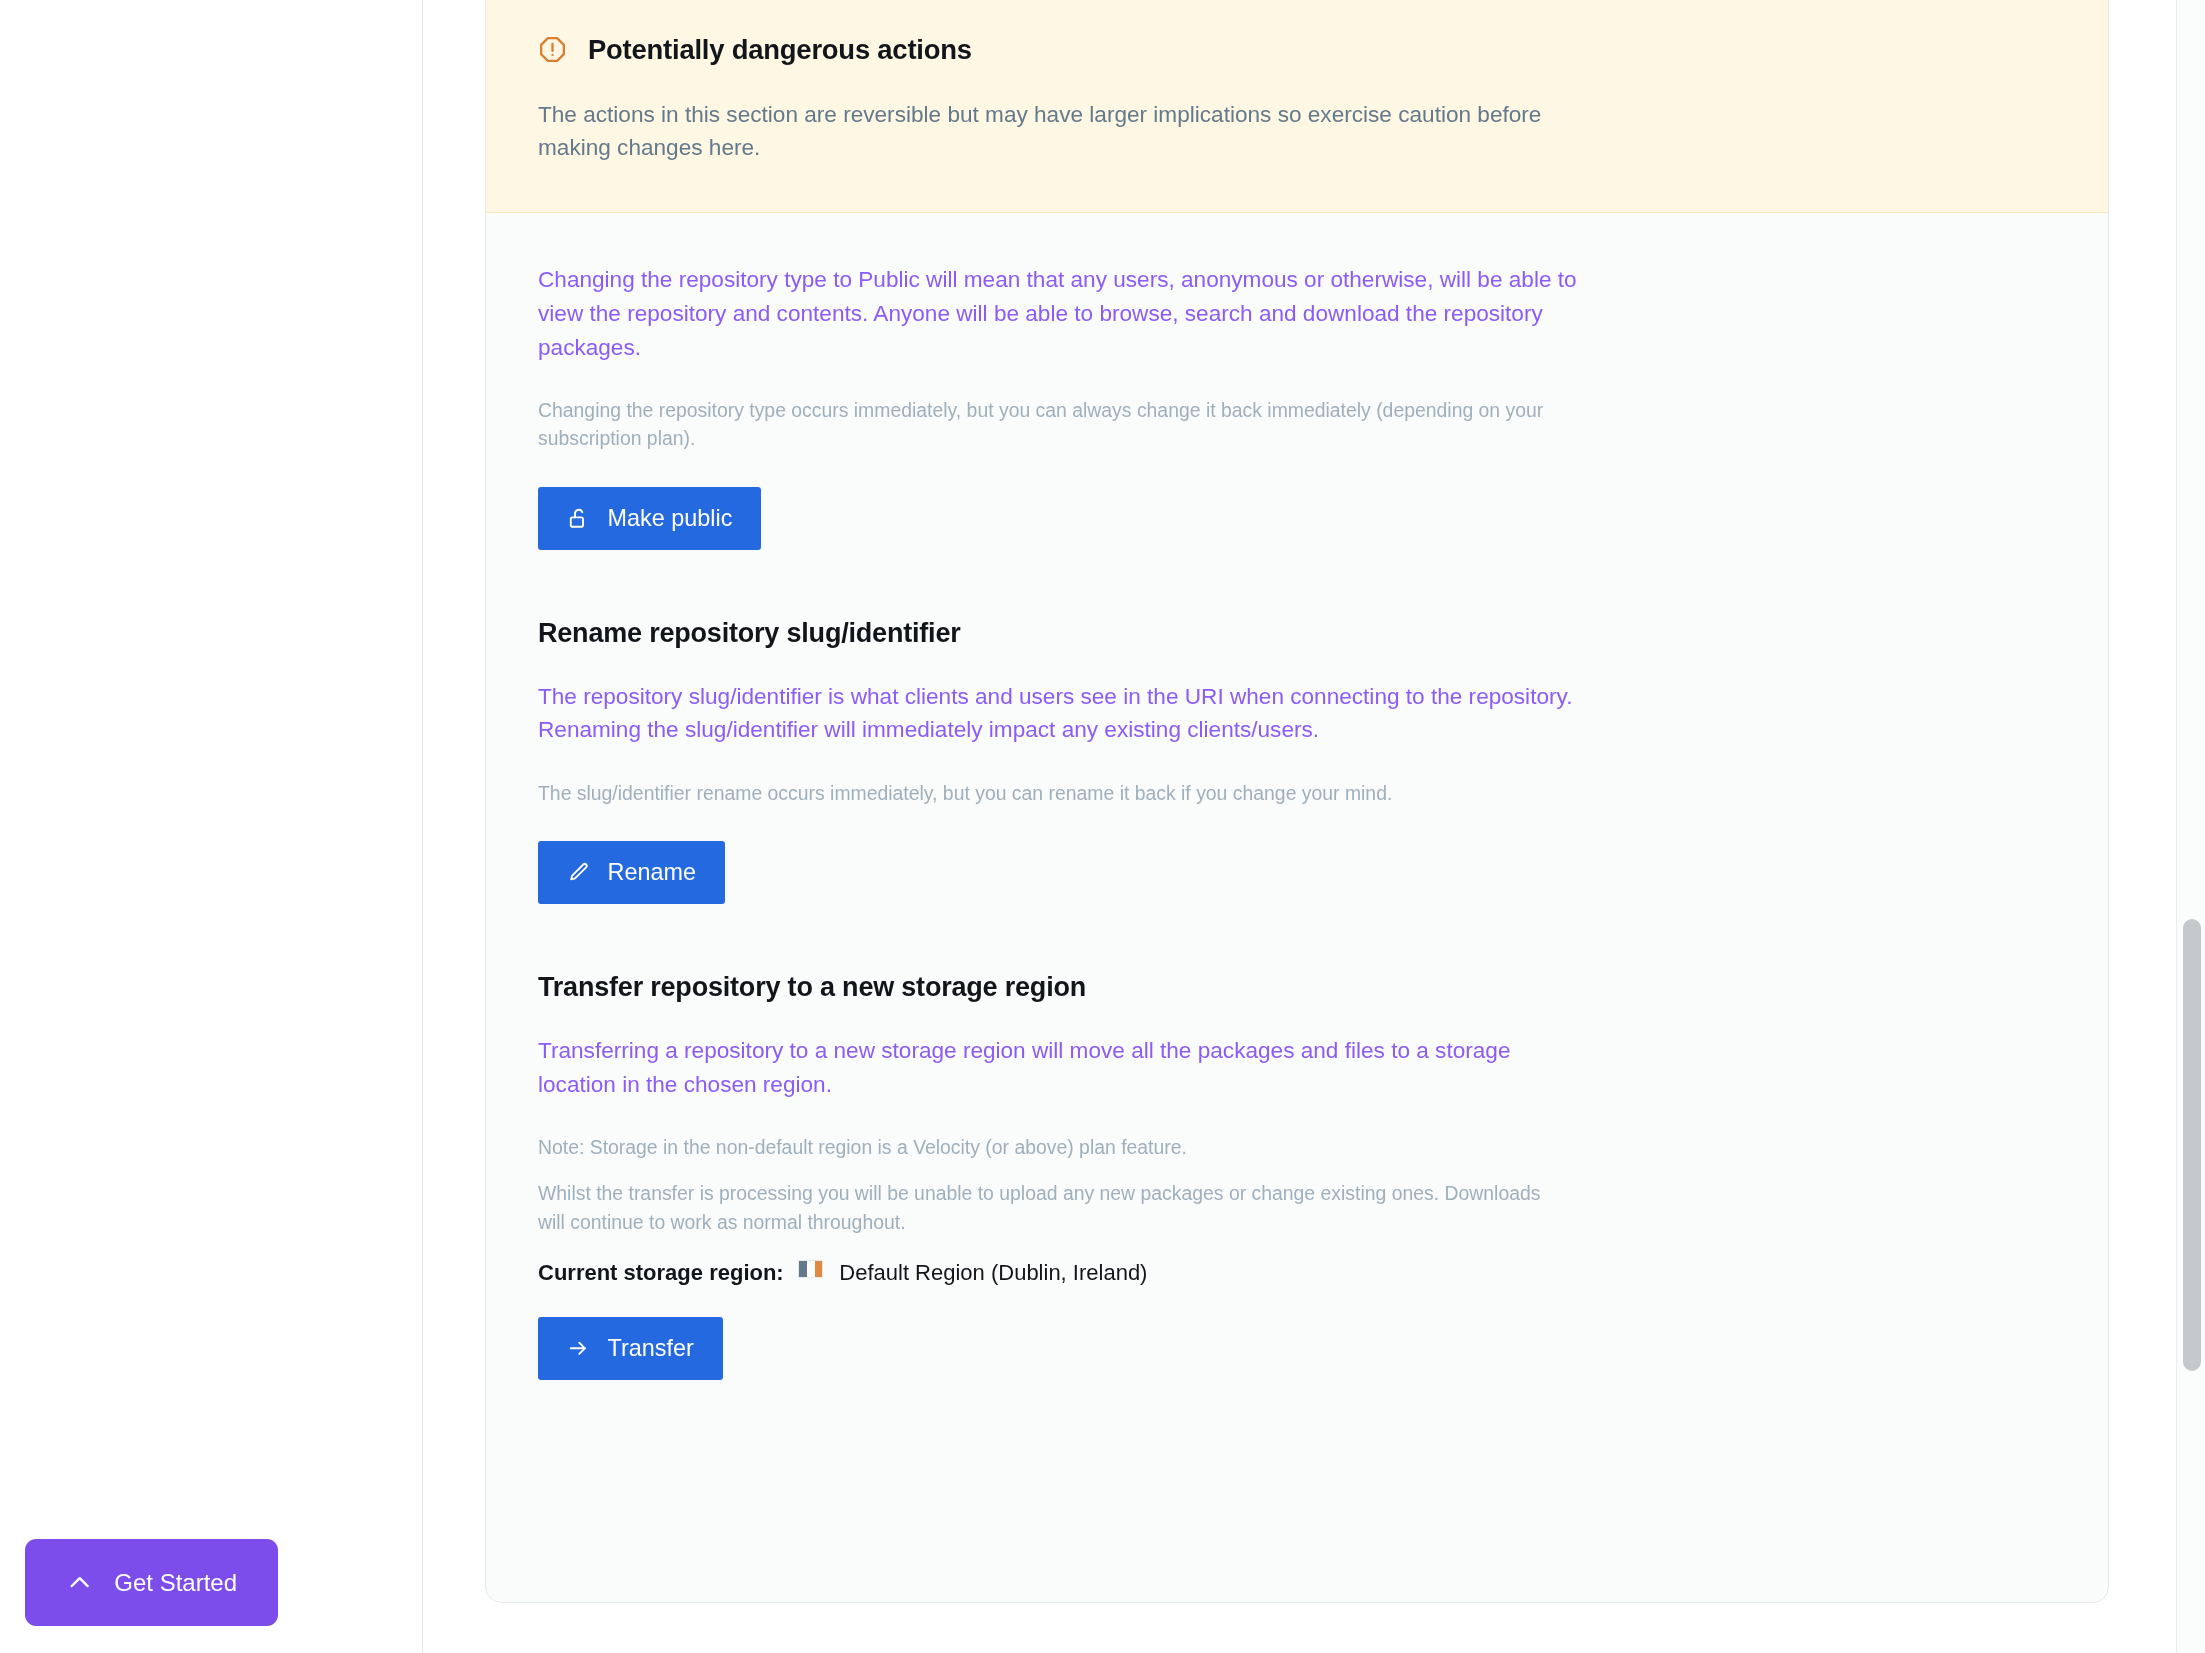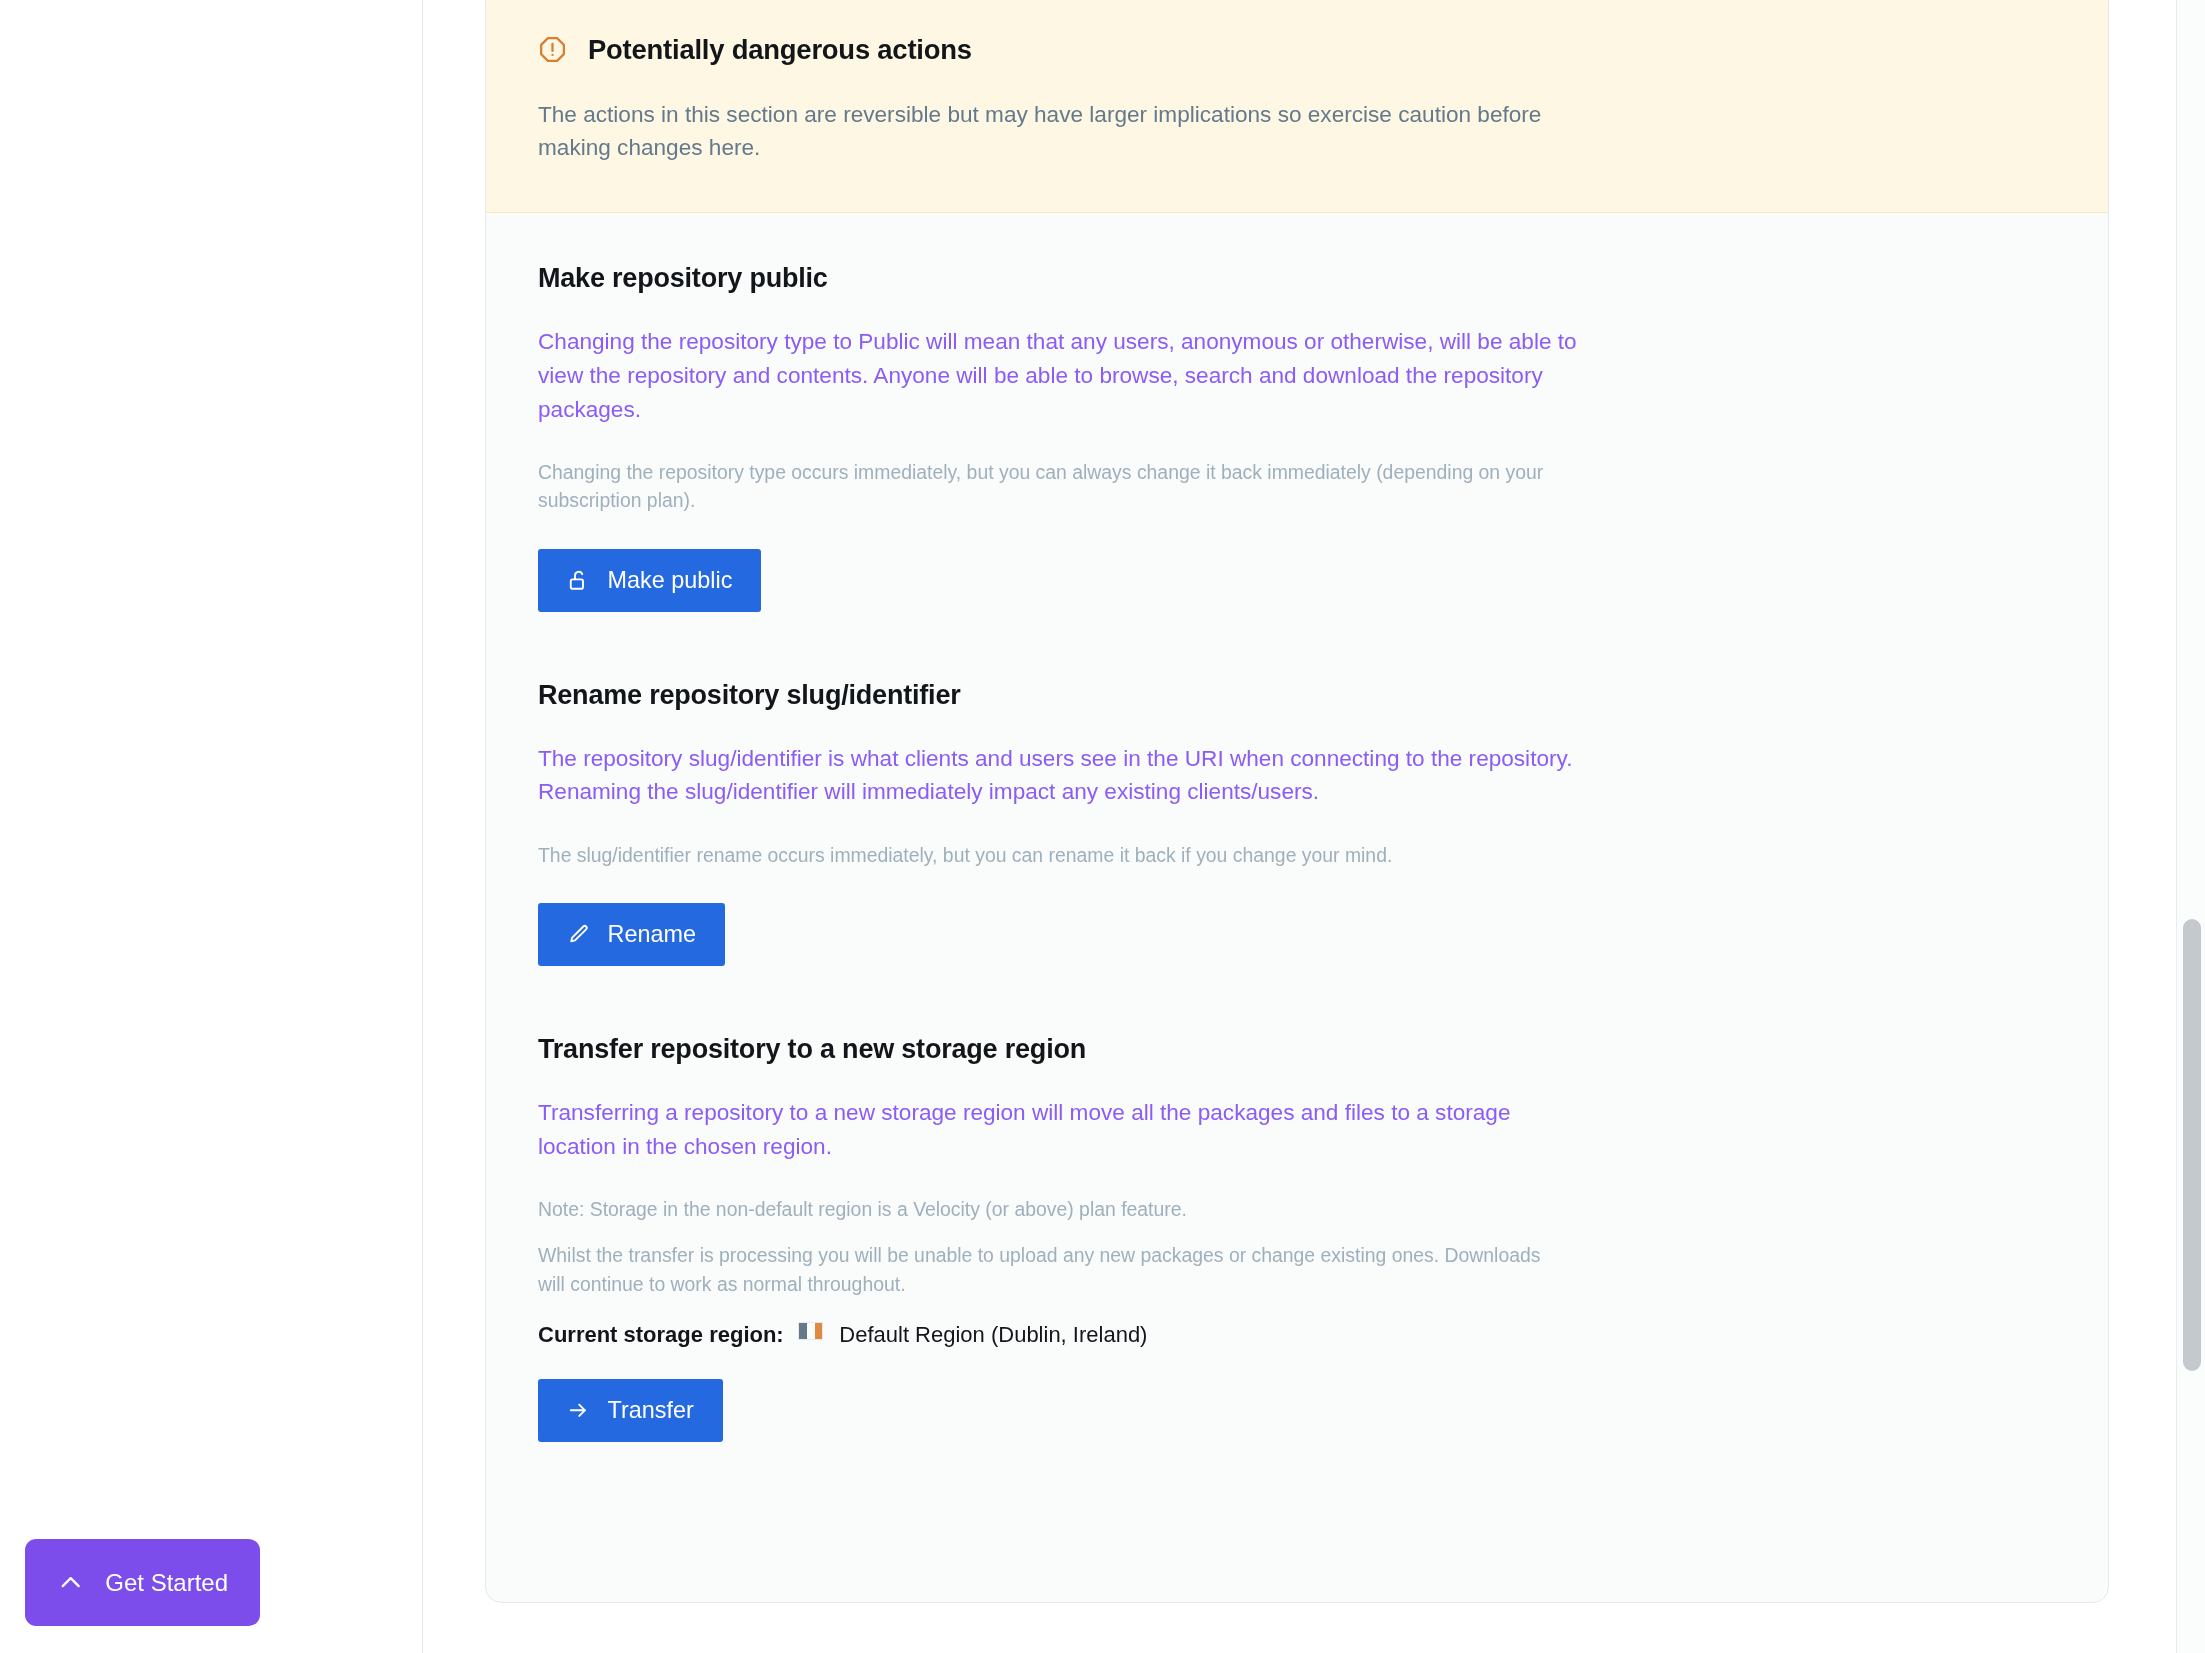--- a/index.html
+++ b/index.html
@@ -23,21 +23,21 @@
     width: 423px;
     height: 1653px;
     background: #ffffff;
     border-right: 1.6px solid #e3e8ea;
   }
 
   .get-started-btn {
     position: absolute;
     left: 25px;
     bottom: 27px;
-    width: 235px;
+    width: 253px;
     height: 87px;
     background: #7c4dea;
     border: none;
     border-radius: 11.3px;
     color: #ffffff;
     font-family: "Liberation Sans", sans-serif;
     font-size: 24px;
     display: flex;
     align-items: center;
     justify-content: center;
@@ -215,21 +215,20 @@
           </svg>
         </span>
         <div class="banner-title">Potentially dangerous actions</div>
       </div>
       <div class="banner-desc">The actions in this section are reversible but may have larger implications so exercise caution before making changes here.</div>
     </div>
 
     <div class="card-body">
 
       <div class="section">
-        <div class="section-title">Make repository public</div>
         <div class="section-desc">Changing the repository type to Public will mean that any users, anonymous or otherwise, will be able to view the repository and contents. Anyone will be able to browse, search and download the repository packages.</div>
         <div class="section-note last">Changing the repository type occurs immediately, but you can always change it back immediately (depending on your subscription plan).</div>
         <button class="btn">
           <span>
             <svg width="22.6" height="22.6" viewBox="0 0 24 24" fill="none" stroke="#ffffff" stroke-width="2" stroke-linecap="round" stroke-linejoin="round">
               <rect x="4" y="11" width="13" height="10" rx="2"></rect>
               <path d="M8.5 11V7a4 4 0 0 1 7.7-1.5"></path>
             </svg>
           </span>
           <span>Make public</span>

